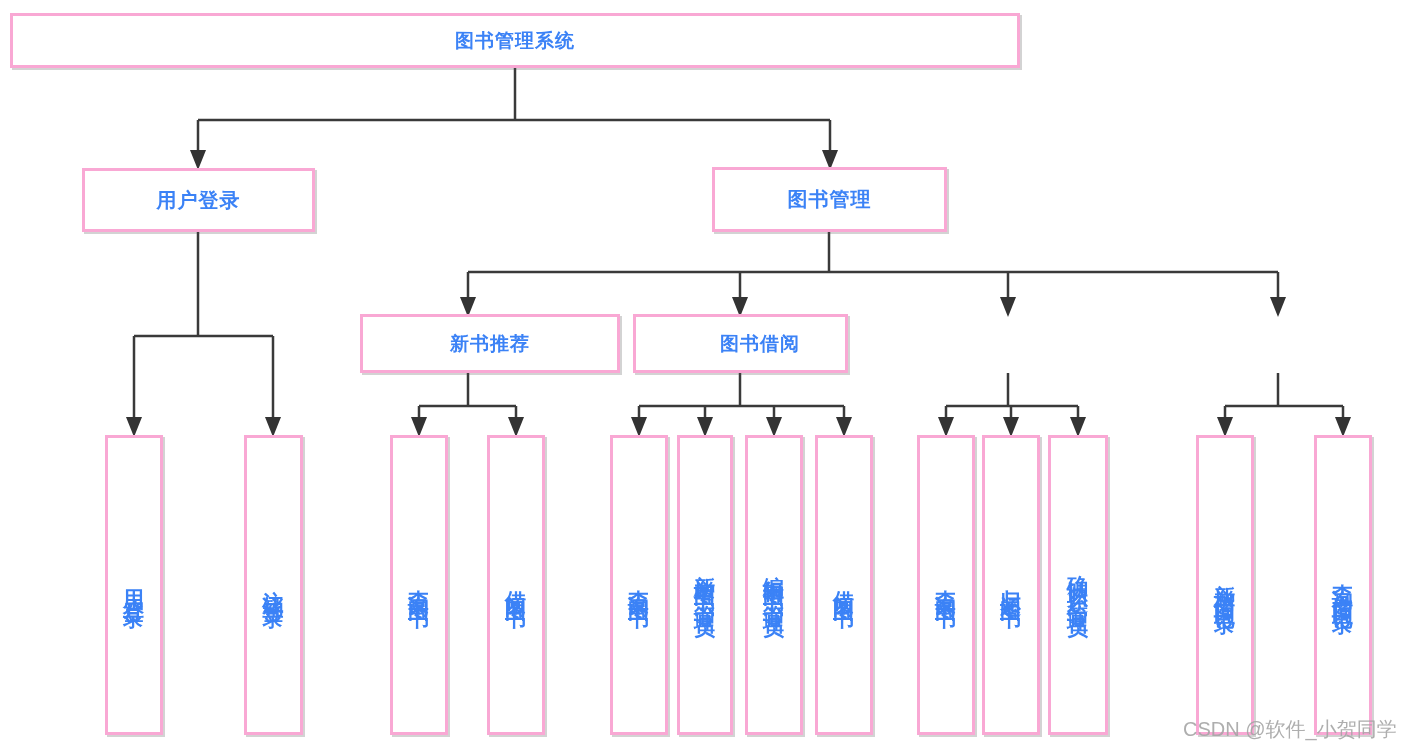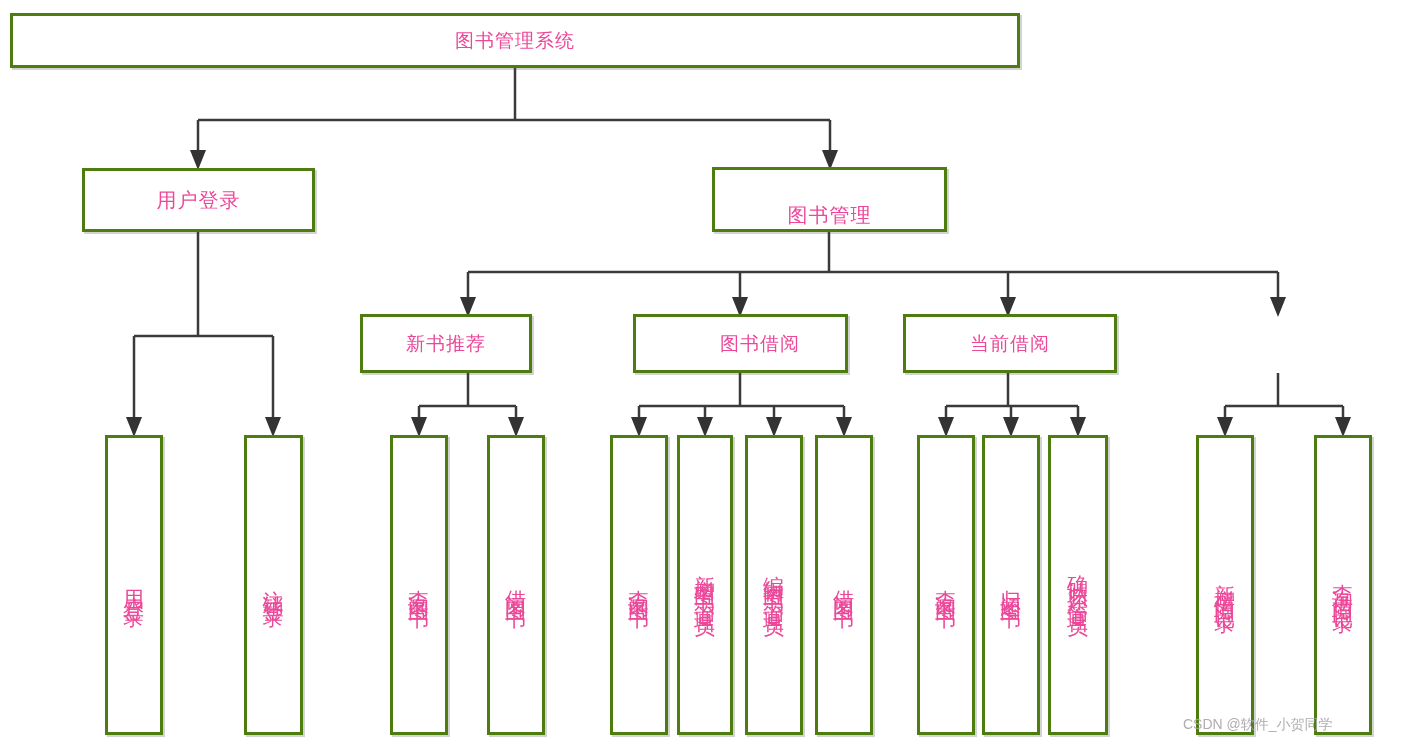--- a/index.html
+++ b/index.html
@@ -10,46 +10,47 @@
     font-family:"Liberation Sans","DejaVu Sans",sans-serif;
     overflow:hidden;
   }
   #connectors{
     position:absolute;left:0;top:0;width:1405px;height:747px;
     pointer-events:none;
   }
   .box{
     position:absolute;
     box-sizing:border-box;
-    border:3px solid #4d7c0f;
+    border:3px solid #f9a8d4;
     background:#ffffff;
     display:flex;
     align-items:center;
     justify-content:center;
-    color:#ec4899;
+    color:#3b82f6;
     box-shadow:2px 2px 0 rgba(80,80,80,0.25);
+    font-weight:bold;
   }
   .h-label{
     font-size:19px;
     letter-spacing:1px;
     white-space:nowrap;
   }
   .v-box{
     writing-mode:vertical-rl;
     font-size:21px;
     letter-spacing:6px;
     line-height:1;
   }
   .root-label{font-size:19px;}
   .l2-label{font-size:20px;}
   .watermark{
     position:absolute;
     left:1183px;
     top:716px;
-    font-size:14px;
+    font-size:20px;
     color:rgba(165,165,165,0.9);
     white-space:nowrap;
     z-index:10;
   }
 </style>
 </head>
 <body>
 
 <div id="stage">
 
@@ -119,32 +120,29 @@
     </g>
   </svg>
 
   <div class="box" style="left:10px;top:13px;width:1010px;height:55px;">
     <span class="h-label root-label">图书管理系统</span>
   </div>
 
   <div class="box" style="left:82px;top:168px;width:233px;height:64px;">
     <span class="h-label l2-label">用户登录</span>
   </div>
-  <div class="box" style="left:712px;top:167px;width:235px;height:65px;align-items:flex-end;">
+  <div class="box" style="left:712px;top:167px;width:235px;height:65px;">
     <span class="h-label l2-label">图书管理</span>
   </div>
 
-  <div class="box" style="left:360px;top:314px;width:172px;height:59px;">
+  <div class="box" style="left:360px;top:314px;width:260px;height:59px;">
     <span class="h-label">新书推荐</span>
   </div>
   <div class="box" style="left:633px;top:314px;width:215px;height:59px;padding-left:39px;">
     <span class="h-label">图书借阅</span>
-  </div>
-  <div class="box" style="left:903px;top:314px;width:214px;height:59px;">
-    <span class="h-label">当前借阅</span>
   </div>
 
   <div class="box v-box" style="left:105px;top:435px;width:58px;height:300px;">用户登录</div>
   <div class="box v-box" style="left:244px;top:435px;width:59px;height:300px;">注销登录</div>
 
   <div class="box v-box" style="left:390px;top:435px;width:58px;height:300px;">查询图书</div>
   <div class="box v-box" style="left:487px;top:435px;width:58px;height:300px;">借阅图书</div>
 
   <div class="box v-box" style="left:610px;top:435px;width:58px;height:300px;">查询图书</div>
   <div class="box v-box" style="left:677px;top:435px;width:56px;height:300px;">新增图书（管理员）</div>

